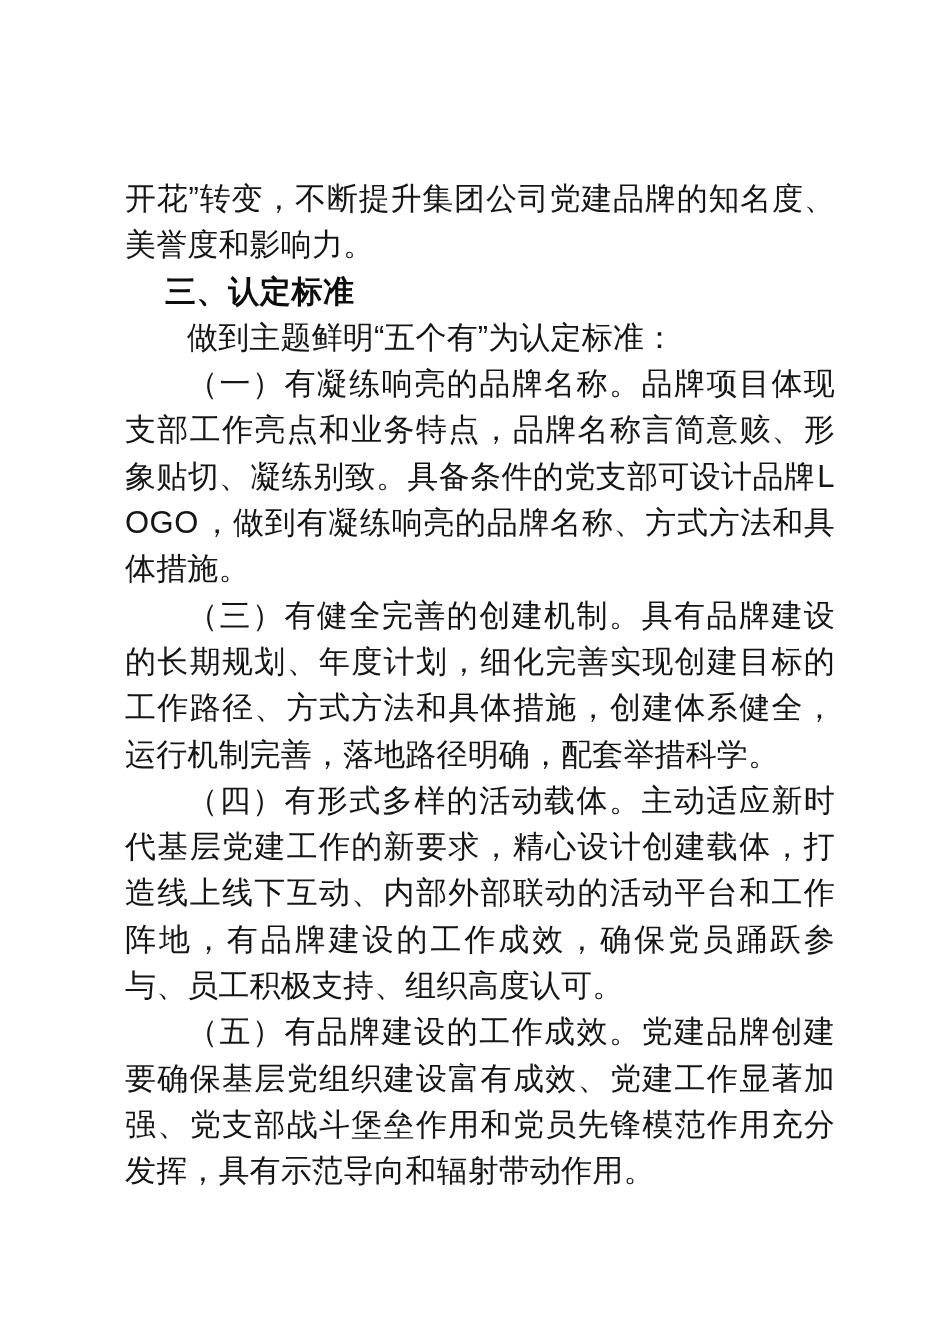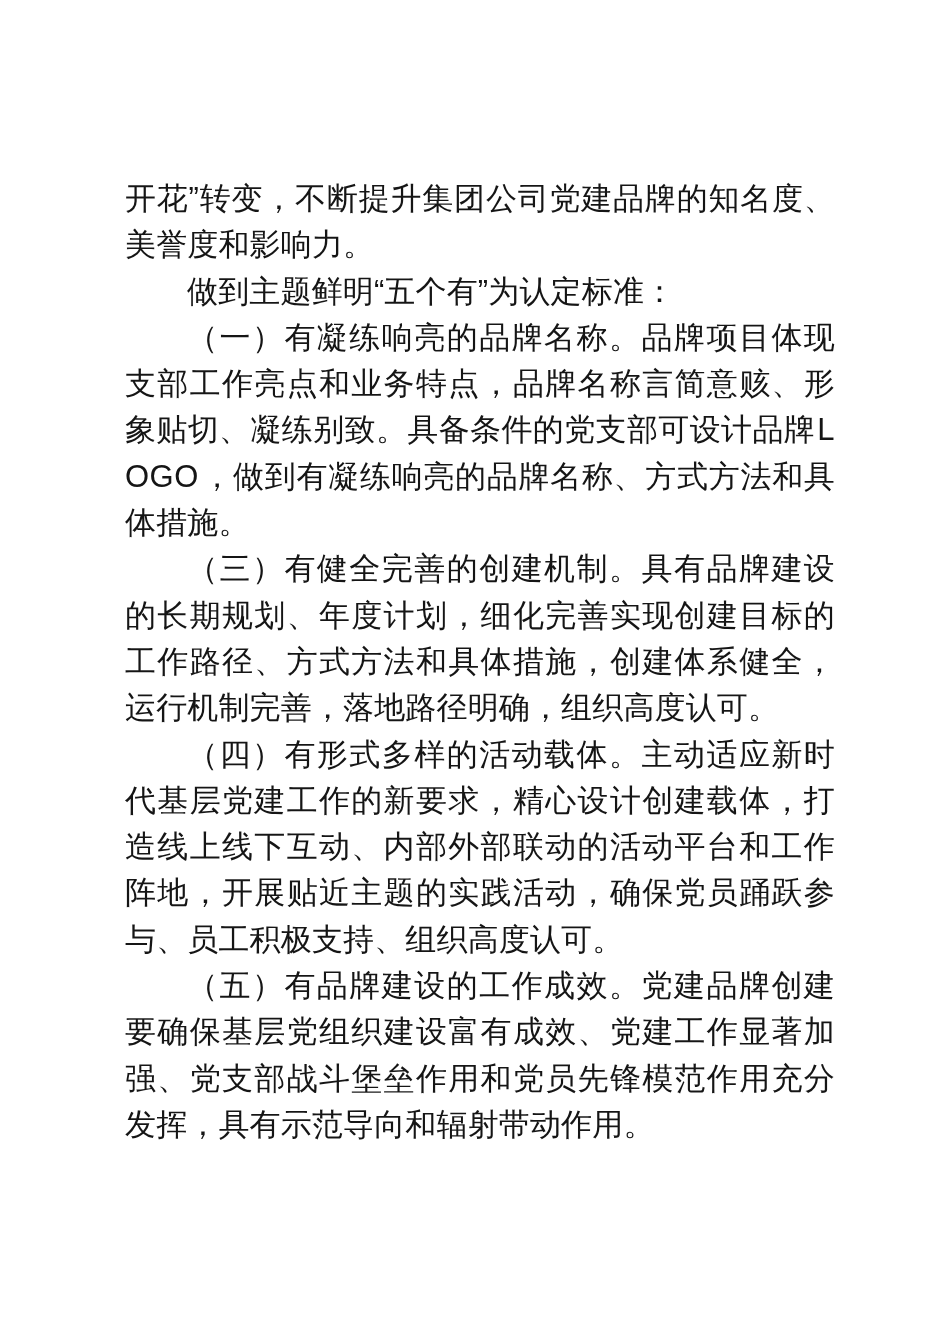--- a/index.html
+++ b/index.html
@@ -82,27 +82,28 @@
 </style>
 </head>
 <body>
 
 <div id="page">
 
   <div id="doc-body">
 
     <p class="para cont">开花”转变，不断提升集团公司党建品牌的知名度、美誉度和影响力。</p>
 
+    <h2 class="heading"><span class="htext">三、认定标准</span></h2>
 
     <p class="para indent">做到主题鲜明“五个有”为认定标准：</p>
 
     <p class="para indent"><span>（一）有凝练响亮的品牌名称。品牌项目体现支部工作亮点和业务特点，品牌名称言简意赅、形象贴切、凝练别致。具备条件的党支部可设计品牌</span><span class="latin">LOGO</span><span>，做到有凝练响亮的品牌名称、方式方法和具体措施。</span></p>
 
 
-    <p class="para indent">（三）有健全完善的创建机制。具有品牌建设的长期规划、年度计划，细化完善实现创建目标的工作路径、方式方法和具体措施，创建体系健全，运行机制完善，落地路径明确，组织高度认可。</p>
+    <p class="para indent">（三）有健全完善的创建机制。具有品牌建设的长期规划、年度计划，细化完善实现创建目标的工作路径、方式方法和具体措施，创建体系健全，运行机制完善，落地路径明确，配套举措科学。</p>
 
-    <p class="para indent">（四）有形式多样的活动载体。主动适应新时代基层党建工作的新要求，精心设计创建载体，打造线上线下互动、内部外部联动的活动平台和工作阵地，开展贴近主题的实践活动，确保党员踊跃参与、员工积极支持、组织高度认可。</p>
+    <p class="para indent">（四）有形式多样的活动载体。主动适应新时代基层党建工作的新要求，精心设计创建载体，打造线上线下互动、内部外部联动的活动平台和工作阵地，有品牌建设的工作成效，确保党员踊跃参与、员工积极支持、组织高度认可。</p>
 
     <p class="para indent">（五）有品牌建设的工作成效。党建品牌创建要确保基层党组织建设富有成效、党建工作显著加强、党支部战斗堡垒作用和党员先锋模范作用充分发挥，具有示范导向和辐射带动作用。</p>
 
   </div>
 
 </div>
 
 </body></html>

